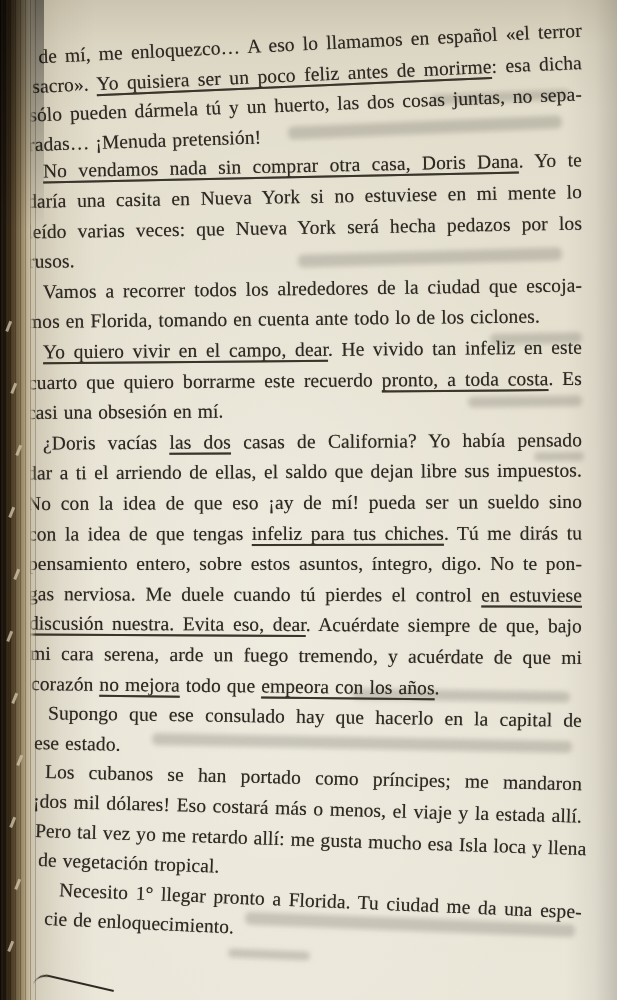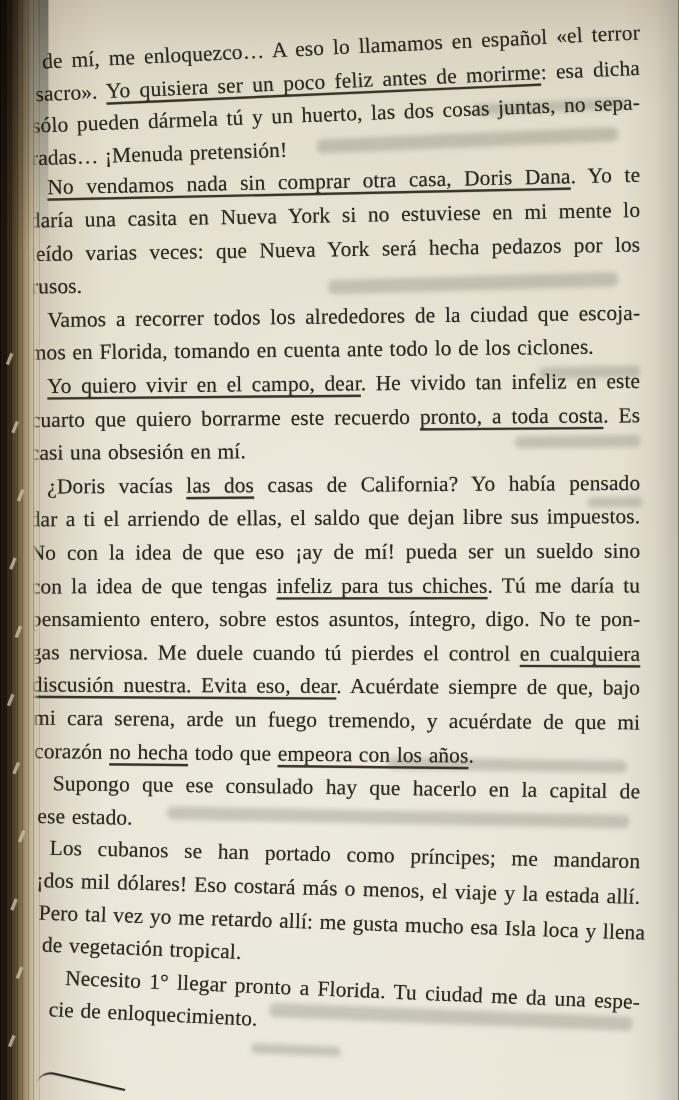--- a/index.html
+++ b/index.html
@@ -107,26 +107,26 @@
       <div class="line j" style="top: 213.6px; left: 27px; width: 555px; transform: rotate(-0.9deg);"><span>leído varias veces: que Nueva York será hecha pedazos por los</span></div>
       <div class="line" style="top: 244.2px; left: 28px; width: 554px; transform: rotate(-0.8deg);"><span>rusos.</span></div>
       <div class="line j ind" style="top: 274.8px; left: 28px; width: 554px; transform: rotate(-0.7deg);"><span>Vamos a recorrer todos los alrededores de la ciudad que escoja-</span></div>
       <div class="line" style="top: 305.4px; left: 27px; width: 555px; transform: rotate(-0.6deg);"><span>mos en Florida, tomando en cuenta ante todo lo de los ciclones.</span></div>
       <div class="line j ind" style="top: 336px; left: 28px; width: 554px; transform: rotate(-0.5deg);"><span class="u">Yo quiero vivir en el campo, dear</span><span>. He vivido tan infeliz en este</span></div>
       <div class="line j" style="top: 366.6px; left: 28px; width: 554px; transform: rotate(-0.45deg);"><span>cuarto que quiero borrarme este recuerdo </span><span class="u">pronto, a toda costa</span><span>. Es</span></div>
       <div class="line" style="top: 397.2px; left: 27px; width: 555px; transform: rotate(-0.4deg);"><span>casi una obsesión en mí.</span></div>
       <div class="line j ind" style="top: 427.8px; left: 28px; width: 554px; transform: rotate(-0.35deg);"><span>¿Doris vacías </span><span class="u">las dos</span><span> casas de California? Yo había pensado</span></div>
       <div class="line j" style="top: 458.4px; left: 27px; width: 555px; transform: rotate(-0.3deg);"><span>dar a ti el arriendo de ellas, el saldo que dejan libre sus impuestos.</span></div>
       <div class="line j" style="top: 489px; left: 27px; width: 555px; transform: rotate(-0.2deg);"><span>No con la idea de que eso ¡ay de mí! pueda ser un sueldo sino</span></div>
-      <div class="line j" style="top: 519.6px; left: 28px; width: 554px; transform: rotate(-0.1deg);"><span>con la idea de que tengas </span><span class="u">infeliz para tus chiches</span><span>. Tú me daría tu</span></div>
+      <div class="line j" style="top: 519.6px; left: 28px; width: 554px; transform: rotate(-0.1deg);"><span>con la idea de que tengas </span><span class="u">infeliz para tus chiches</span><span>. Tú me dirás tu</span></div>
       <div class="line j" style="top: 550.2px; left: 28px; width: 554px; transform: rotate(0deg);"><span>pensamiento entero, sobre estos asuntos, íntegro, digo. No te pon-</span></div>
-      <div class="line j" style="top: 580.8px; left: 28px; width: 554px; transform: rotate(0.15deg);"><span>gas nerviosa. Me duele cuando tú pierdes el control </span><span class="u">en cualquiera</span></div>
+      <div class="line j" style="top: 580.8px; left: 28px; width: 554px; transform: rotate(0.15deg);"><span>gas nerviosa. Me duele cuando tú pierdes el control </span><span class="u">en estuviese</span></div>
       <div class="line j" style="top: 611.4px; left: 29px; width: 553px; transform: rotate(0.3deg);"><span class="u">discusión nuestra. Evita eso, dear</span><span>. Acuérdate siempre de que, bajo</span></div>
       <div class="line j" style="top: 642px; left: 30px; width: 552px; transform: rotate(0.45deg);"><span>mi cara serena, arde un fuego tremendo, y acuérdate de que mi</span></div>
-      <div class="line" style="top: 672.6px; left: 31px; width: 551px; transform: rotate(0.6deg);"><span>corazón </span><span class="u">no hecha</span><span> todo que </span><span class="u">empeora con los años</span><span>.</span></div>
+      <div class="line" style="top: 672.6px; left: 31px; width: 551px; transform: rotate(0.6deg);"><span>corazón </span><span class="u">no mejora</span><span> todo que </span><span class="u">empeora con los años</span><span>.</span></div>
       <div class="line j ind" style="top: 703.2px; left: 33px; width: 549px; transform: rotate(0.8deg);"><span>Supongo que ese consulado hay que hacerlo en la capital de</span></div>
       <div class="line" style="top: 733.8px; left: 34px; width: 548px; transform: rotate(1deg);"><span>ese estado.</span></div>
       <div class="line j ind" style="top: 764.4px; left: 30px; width: 552px; transform: rotate(1.3deg);"><span>Los cubanos se han portado como príncipes; me mandaron</span></div>
       <div class="line j" style="top: 795px; left: 33px; width: 549px; transform: rotate(1.6deg);"><span>¡dos mil dólares! Eso costará más o menos, el viaje y la estada allí.</span></div>
       <div class="line j" style="top: 825.6px; left: 35px; width: 547px; transform: rotate(1.9deg);"><span>Pero tal vez yo me retardo allí: me gusta mucho esa Isla loca y llena</span></div>
       <div class="line" style="top: 856.2px; left: 38px; width: 544px; transform: rotate(2.1deg);"><span>de vegetación tropical.</span></div>
       <div class="line j ind" style="top: 886.8px; left: 44px; width: 538px; transform: rotate(2.4deg);"><span>Necesito 1° llegar pronto a Florida. Tu ciudad me da una espe-</span></div>
       <div class="line" style="top: 917.4px; left: 44px; width: 538px; transform: rotate(2.6deg);"><span>cie de enloquecimiento.</span></div>
     </div>
 

